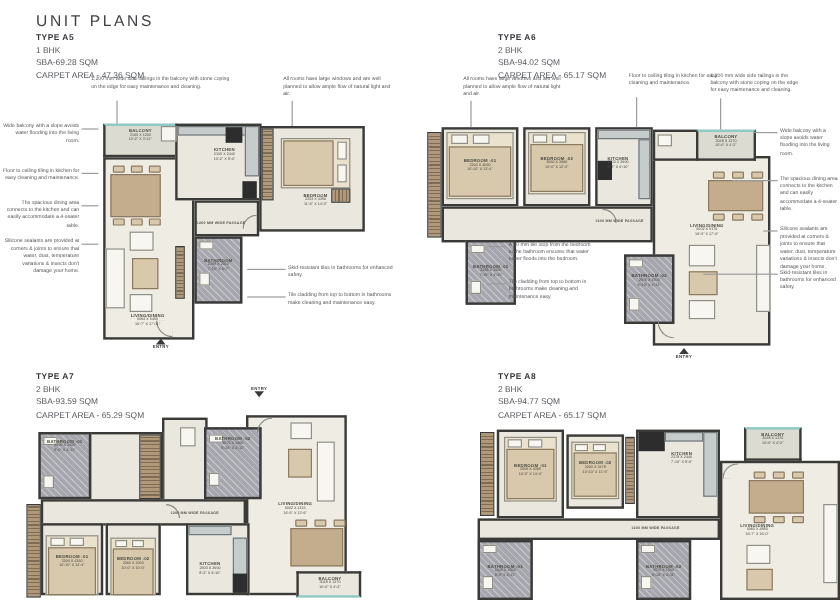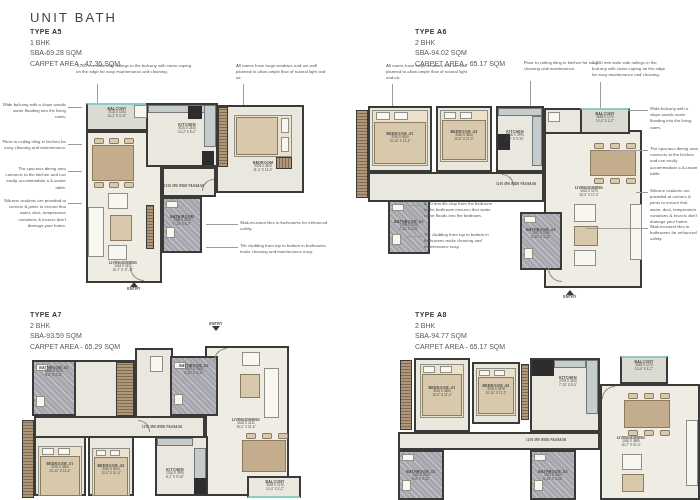--- a/index.html
+++ b/index.html
@@ -35,21 +35,21 @@
   .tri-up{width:0;height:0;border-left:4px solid transparent;border-right:4px solid transparent;border-bottom:5px solid #3a3a38;margin:0 auto;}
   .tri-dn{width:0;height:0;border-left:4px solid transparent;border-right:4px solid transparent;border-top:5px solid #3a3a38;margin:0 auto;}
   .arc{position:absolute;border-left:1px solid #8a8b85;border-bottom:1px solid #8a8b85;border-radius:0 0 0 100%;box-sizing:border-box;}
   .psg{position:absolute;font-size:3px;color:#55564f;font-weight:bold;letter-spacing:.2px;white-space:nowrap;}
 </style>
 </head>
 <body>
 
 <div class="stage">
 
-  <div class="title">UNIT BATH</div>
+  <div class="title">UNIT PLANS</div>
 
   <div class="uhead" style="left:30px;top:27px">
     <b>TYPE A5</b>
     <div>1 BHK</div>
     <div>SBA-69.28 SQM</div>
     <div>CARPET AREA - 47.36 SQM</div>
   </div>
   <div class="uhead" style="left:415px;top:27px">
     <b>TYPE A6</b>
     <div>2 BHK</div>

